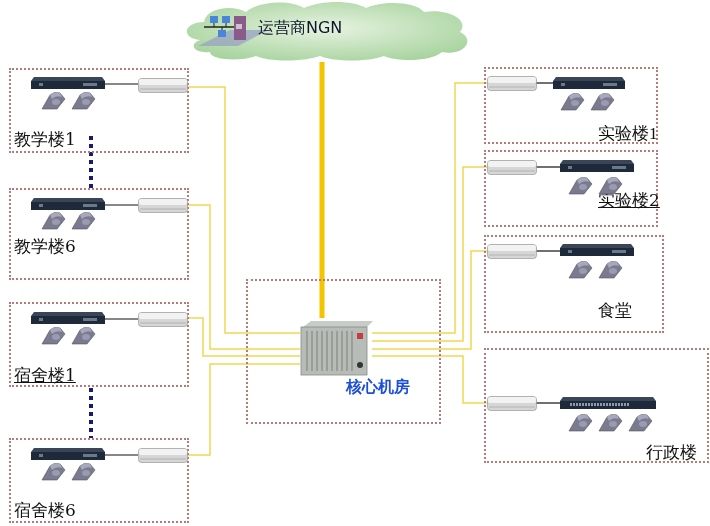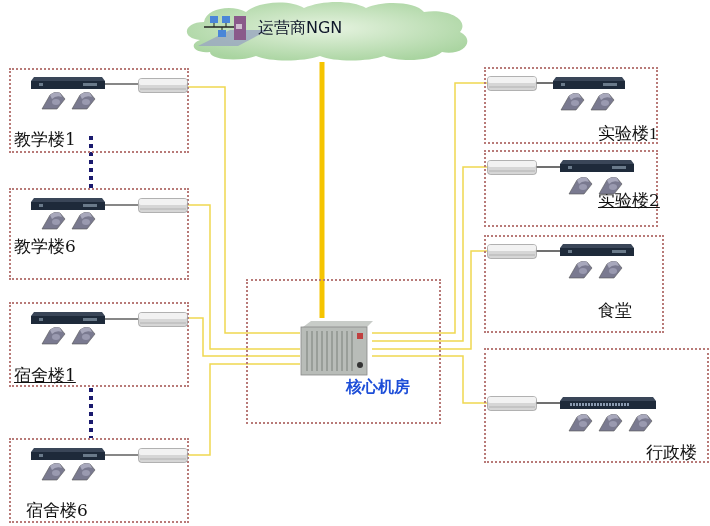--- a/index.html
+++ b/index.html
@@ -87,21 +87,21 @@
 <div class="core-label">核心机房</div>
 
 <div class="box" style="left:9px;top:68px;width:180px;height:85px;"></div>
 <div class="box" style="left:9px;top:188px;width:180px;height:92px;"></div>
 <div class="box" style="left:9px;top:302px;width:180px;height:85px;"></div>
 <div class="box" style="left:9px;top:438px;width:180px;height:85px;"></div>
 
 <div class="label" style="left:14px;top:128px;">教学楼1</div>
 <div class="label" style="left:14px;top:235px;">教学楼6</div>
 <div class="label" style="left:14px;top:364px;text-decoration:underline;">宿舍楼1</div>
-<div class="label" style="left:26px;top:499px;">宿舍楼6</div>
+<div class="label" style="left:14px;top:499px;">宿舍楼6</div>
 
 <div class="box" style="left:484px;top:67px;width:174px;height:77px;"></div>
 <div class="box" style="left:484px;top:150px;width:174px;height:77px;"></div>
 <div class="box" style="left:484px;top:235px;width:180px;height:98px;"></div>
 <div class="box" style="left:484px;top:348px;width:225px;height:115px;"></div>
 
 <div class="label" style="left:598px;top:122px;font-family:Liberation Serif, serif;">实验楼1</div>
 <div class="label" style="left:598px;top:189px;text-decoration:underline;">实验楼2</div>
 <div class="label" style="left:598px;top:299px;">食堂</div>
 <div class="label" style="left:598px;top:441px;margin-left:48px;">行政楼</div>

